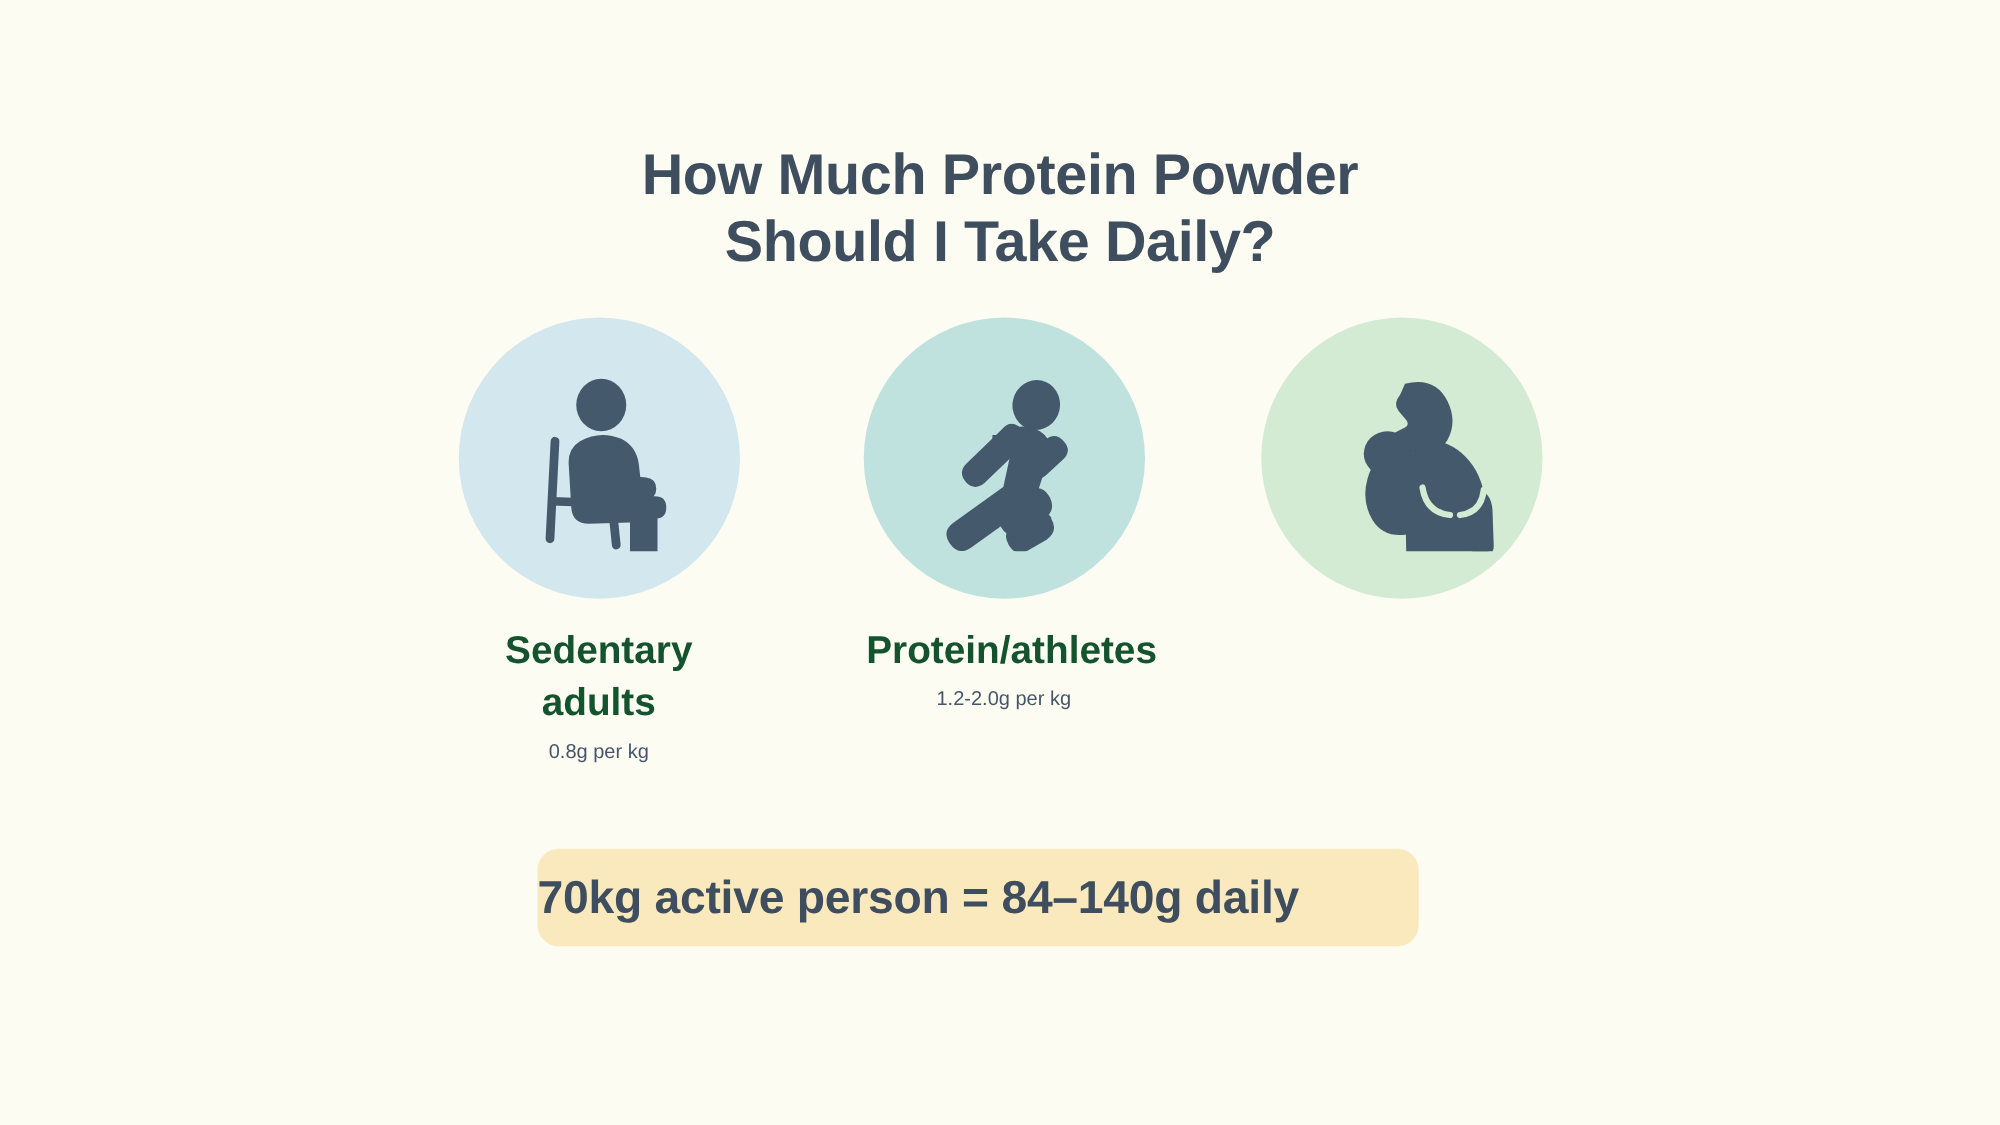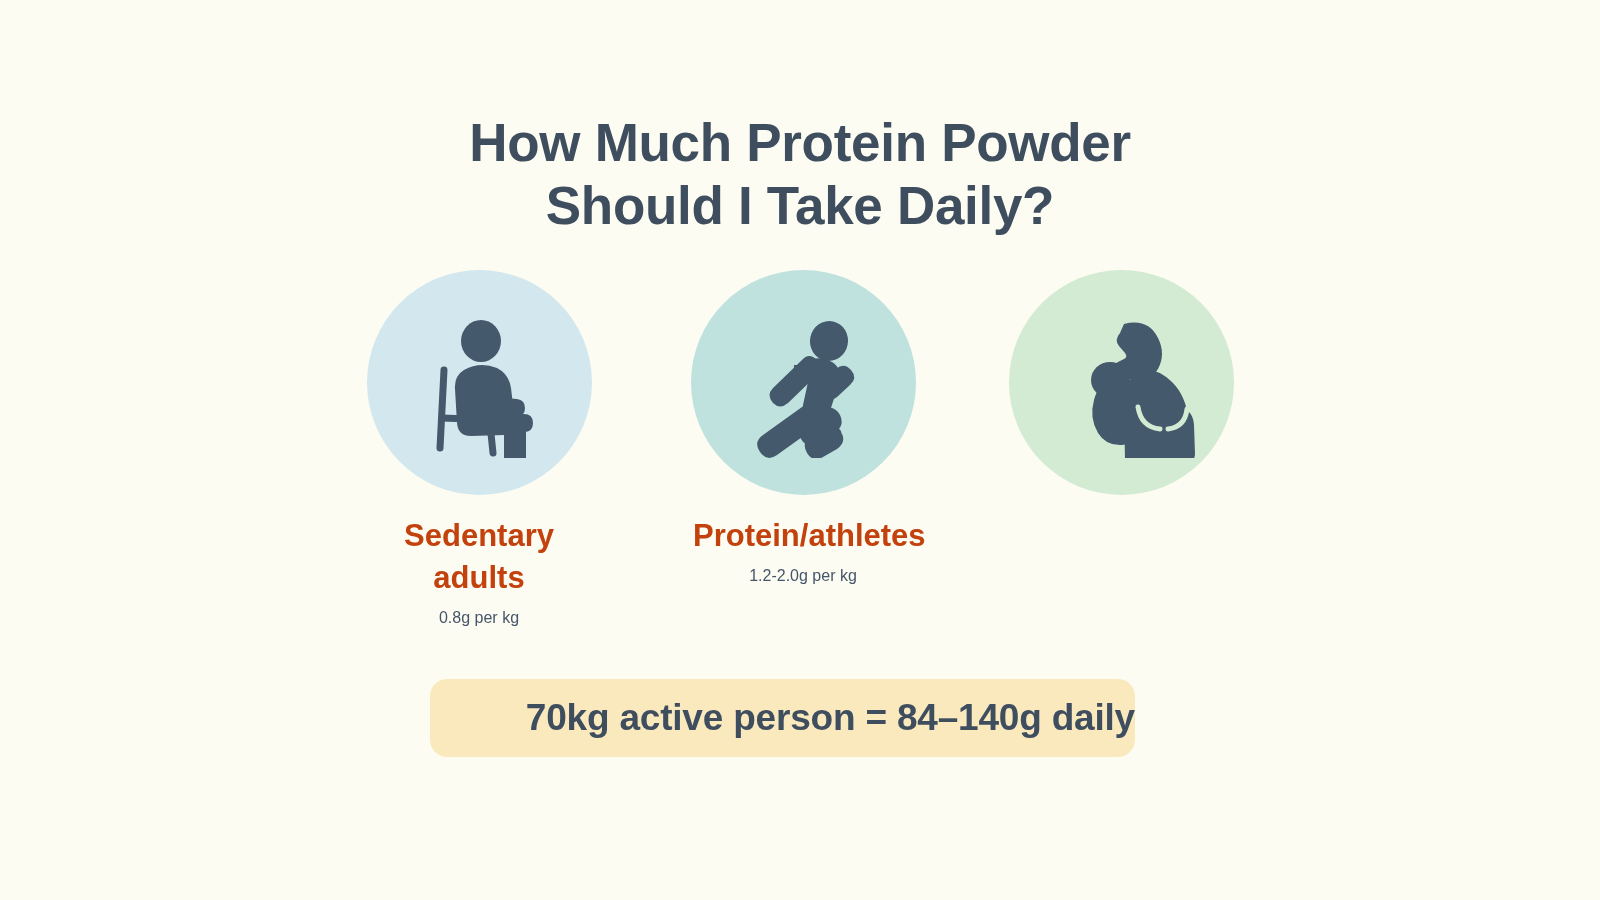--- a/index.html
+++ b/index.html
@@ -24,21 +24,21 @@
     align-items: center;
   }
 
   
   .title-block {
     margin-top: 112px;
     text-align: center;
     user-select: none;
   }
   .title-line {
-    font-size: 53px;
+    font-size: 46px;
     font-weight: bold;
     color: #3f4e5e;
     line-height: 1.18;
     letter-spacing: -0.3px;
     white-space: nowrap;
   }
 
   
   .cards {
     margin-top: 33px;
@@ -65,21 +65,21 @@
     justify-content: center;
   }
   .icon-circle svg {
     display: block;
   }
 
   .card-label {
     margin-top: 20px;
     font-size: 31px;
     font-weight: bold;
-    color: #c2410c;
+    color: #14532d;
     text-align: center;
     line-height: 1.36;
     max-width: 220px;
   }
   .card-sub {
     margin-top: 9px;
     font-size: 16px;
     font-weight: normal;
     color: #46566a;
     text-align: center;
@@ -90,21 +90,21 @@
   .banner {
     position: absolute;
     left: 430px;
     top: 679px;
     width: 705px;
     height: 78px;
     background: #fbe9be;
     border-radius: 17px;
     display: flex;
     align-items: center;
-    justify-content: flex-end;
+    justify-content: flex-start;
   }
   .banner-text {
     font-size: 37px;
     font-weight: bold;
     color: #3f4e5e;
     letter-spacing: -0.2px;
     white-space: nowrap;
   }
 </style>
 </head>

